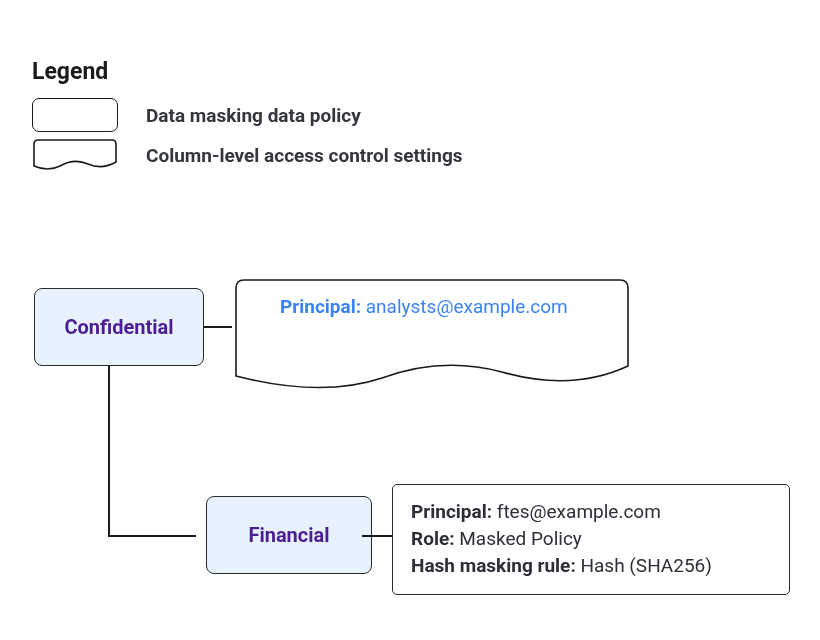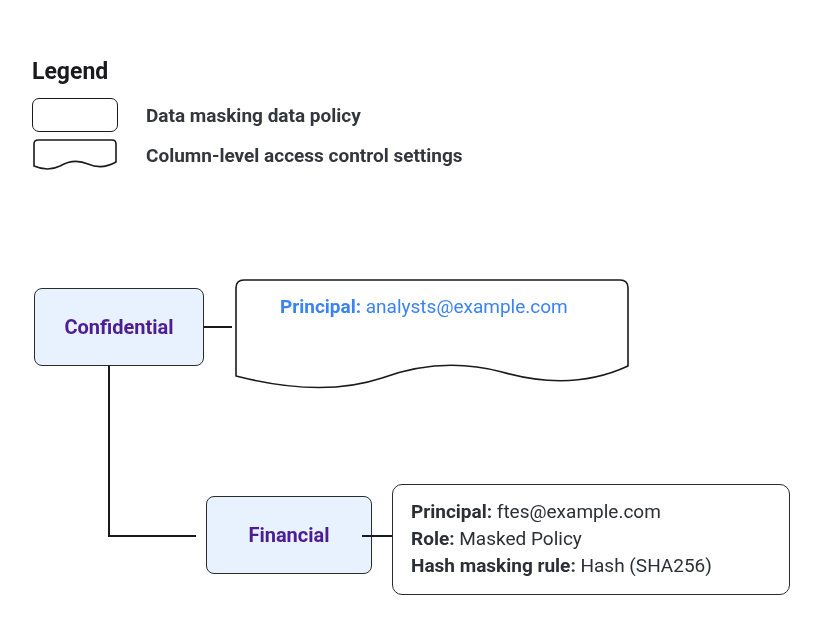--- a/index.html
+++ b/index.html
@@ -33,21 +33,21 @@
     border-radius: 8px;
     display:flex; align-items:center; justify-content:center;
     font-weight:700;
   }
   .node.tag {
     background:#e8f1fe; border:1.6px solid #2b2b2b;
     color:#4c1d95; font-size:20px;
   }
   .detail-box {
     position:absolute;
-    border:1.6px solid #2b2b2b; border-radius:10px;
+    border:1.6px solid #2b2b2b; border-radius:5px;
     background:#fff;
     padding:14px 18px;
     color:#2d2f36;
     font-size:19px; line-height:1.42;
   }
   .detail-box .row b { font-weight:700; }
 
   
   .line { position:absolute; background:#1a1a1c; }
   .h { height:1.5px; }

